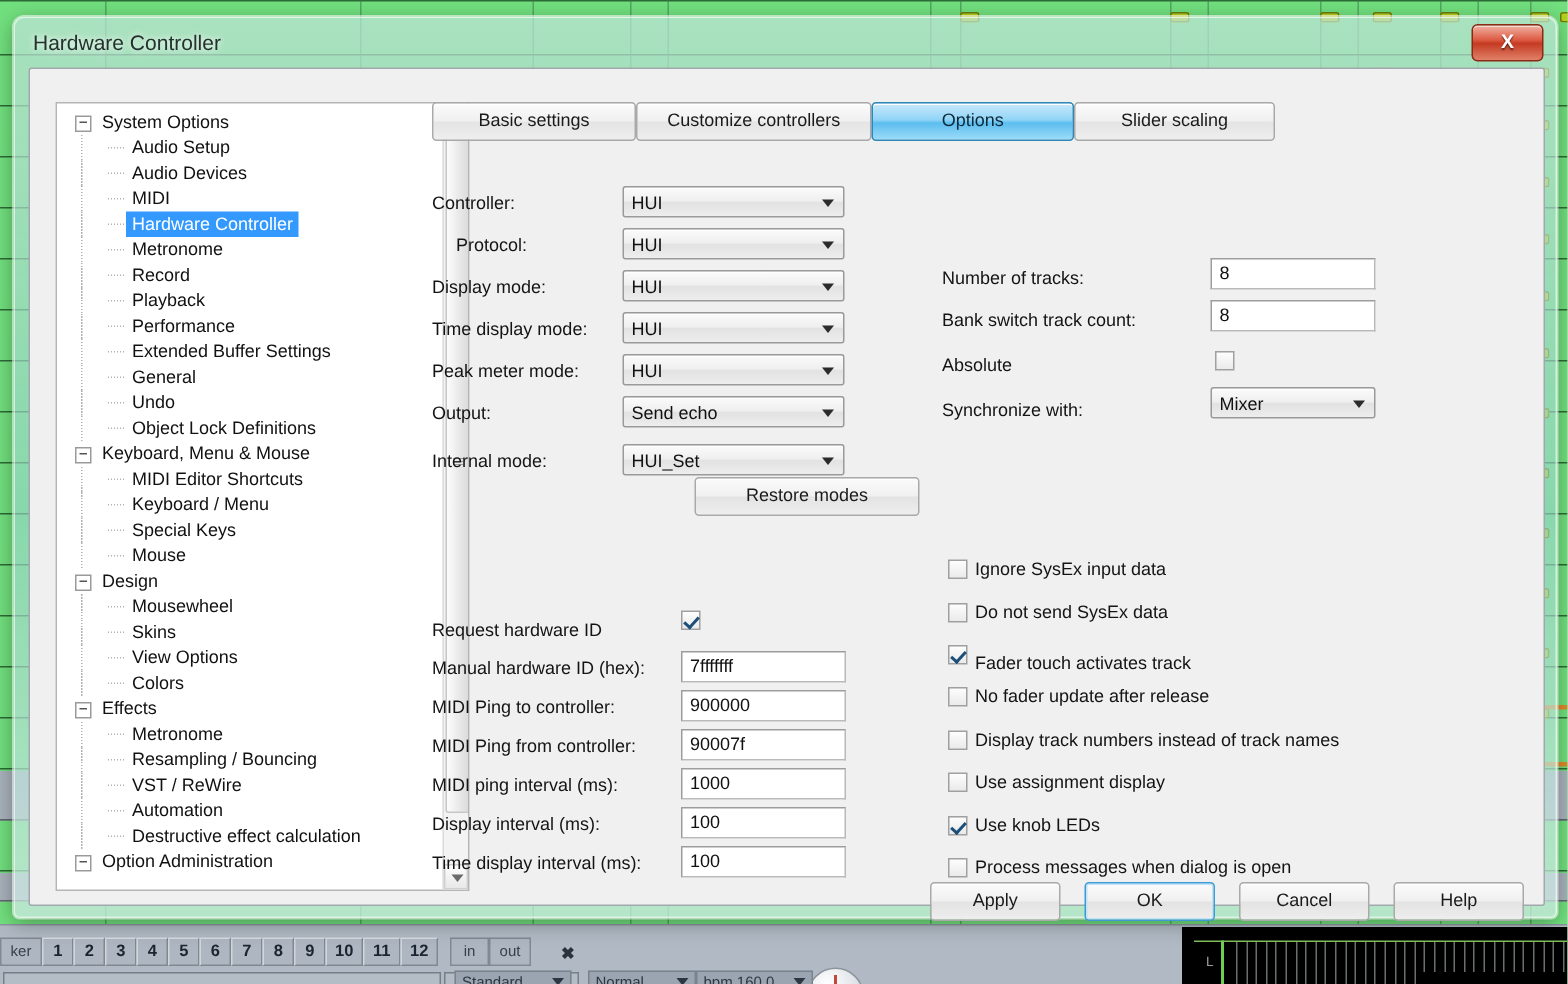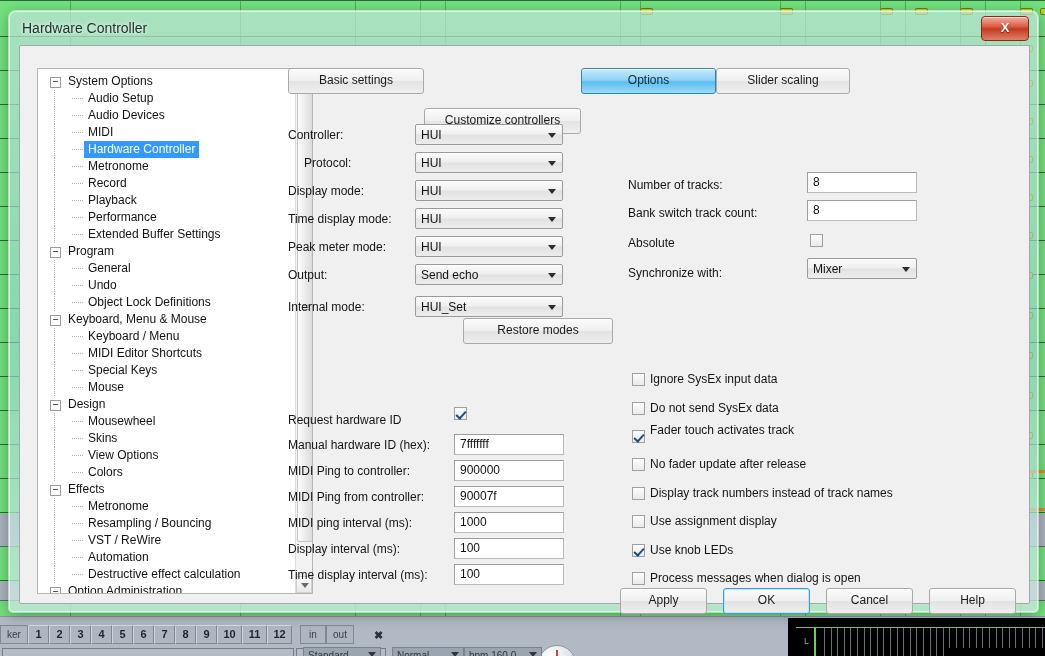--- a/index.html
+++ b/index.html
@@ -330,24 +330,20 @@
           <div class="tnode lvl1">
             <div class="dashv"></div>
             <div class="dashh"></div>
             <span class="lbl">Performance</span>
           </div>
           <div class="tnode lvl1">
             <div class="dashv"></div>
             <div class="dashh"></div>
             <span class="lbl">Extended Buffer Settings</span>
           </div>
-          <div class="tnode lvl0">
-            <div class="expander"></div>
-            <span class="lbl">Program</span>
-          </div>
           <div class="tnode lvl1">
             <div class="dashv"></div>
             <div class="dashh"></div>
             <span class="lbl">General</span>
           </div>
           <div class="tnode lvl1">
             <div class="dashv"></div>
             <div class="dashh"></div>
             <span class="lbl">Undo</span>
           </div>
@@ -356,26 +352,26 @@
             <div class="dashh"></div>
             <span class="lbl">Object Lock Definitions</span>
           </div>
           <div class="tnode lvl0">
             <div class="expander"></div>
             <span class="lbl">Keyboard, Menu &amp; Mouse</span>
           </div>
           <div class="tnode lvl1">
             <div class="dashv"></div>
             <div class="dashh"></div>
+            <span class="lbl">MIDI Editor Shortcuts</span>
+          </div>
+          <div class="tnode lvl1">
+            <div class="dashv"></div>
+            <div class="dashh"></div>
             <span class="lbl">Keyboard / Menu</span>
-          </div>
-          <div class="tnode lvl1">
-            <div class="dashv"></div>
-            <div class="dashh"></div>
-            <span class="lbl">MIDI Editor Shortcuts</span>
           </div>
           <div class="tnode lvl1">
             <div class="dashv"></div>
             <div class="dashh"></div>
             <span class="lbl">Special Keys</span>
           </div>
           <div class="tnode lvl1">
             <div class="dashv"></div>
             <div class="dashh"></div>
             <span class="lbl">Mouse</span>
@@ -446,21 +442,21 @@
             <div class="grip"></div>
           </div>
         <div class="sb-arrow" id="sb-down">
             <div class="g"></div>
           </div>
       </div>
     </div>
 
     <div id="tabs">
         <div class="tab" style="left: 0px; width: 134px;">Basic settings</div>
-        <div class="tab" style="left: 136px; width: 155px; margin-top: 40px;">Customize controllers</div>
+        <div class="tab" style="left: 136px; width: 155px;">Customize controllers</div>
         <div class="tab active" style="left: 293px; width: 133px;">Options</div>
         <div class="tab" style="left: 428px; width: 132px;">Slider scaling</div>
       </div>
 
     <div id="left-combos">
         <div class="flabel" style="left: 268px; top: 82px;">Controller:</div>
         <div class="combo" style="left: 395px; top: 78px; width: 148px;"><span>HUI</span><span class="arrow"></span></div>
         <div class="flabel" style="left: 284px; top: 110px;">Protocol:</div>
         <div class="combo" style="left: 395px; top: 106px; width: 148px;"><span>HUI</span><span class="arrow"></span></div>
         <div class="flabel" style="left: 268px; top: 138px;">Display mode:</div>
@@ -509,21 +505,21 @@
       <span>Mixer</span>
       <span class="arrow"></span>
     </div>
 
     <div id="right-checks">
         <div class="cbox" style="left: 612px; top: 327px;"></div>
         <div class="chk-row" style="left: 630px; top: 326px;">Ignore SysEx input data</div>
         <div class="cbox" style="left: 612px; top: 356px;"></div>
         <div class="chk-row" style="left: 630px; top: 355px;">Do not send SysEx data</div>
         <div class="cbox on" style="left: 612px; top: 384px;"></div>
-        <div class="chk-row" style="left: 630px; top: 377px; text-align: center;">Fader touch activates track</div>
+        <div class="chk-row" style="left: 630px; top: 389px; text-align: center;">Fader touch activates track</div>
         <div class="cbox" style="left: 612px; top: 412px;"></div>
         <div class="chk-row" style="left: 630px; top: 411px;">No fader update after release</div>
         <div class="cbox" style="left: 612px; top: 441px;"></div>
         <div class="chk-row" style="left: 630px; top: 440px;">Display track numbers instead of track names</div>
         <div class="cbox" style="left: 612px; top: 469px;"></div>
         <div class="chk-row" style="left: 630px; top: 468px;">Use assignment display</div>
         <div class="cbox on" style="left: 612px; top: 498px;"></div>
         <div class="chk-row" style="left: 630px; top: 497px;">Use knob LEDs</div>
         <div class="cbox" style="left: 612px; top: 526px;"></div>
         <div class="chk-row" style="left: 630px; top: 525px;">Process messages when dialog is open</div>

